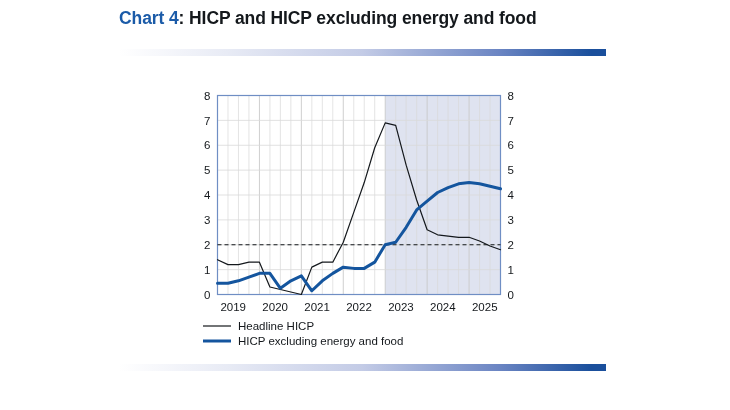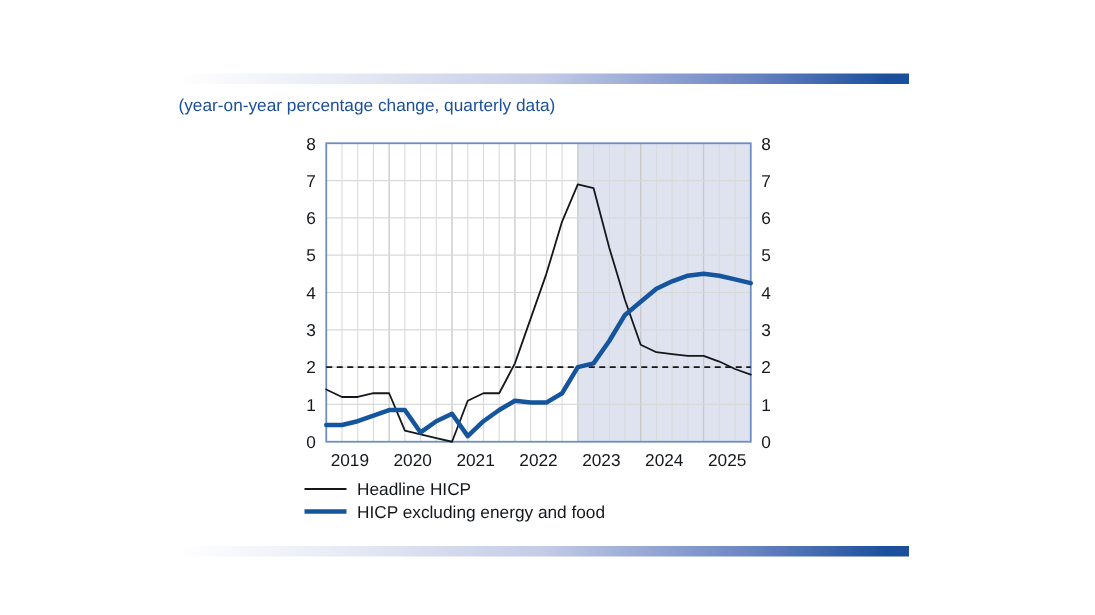--- a/index.html
+++ b/index.html
@@ -94,24 +94,26 @@
     font-family: "Liberation Sans", sans-serif;
     font-size: 11.5px;
     fill: #14181c;
   }
 </style>
 </head>
 <body>
 
 <div class="page">
 
+  <div class="title-block">
+    <span class="title-label">Chart 4</span><span class="title-rest">: HICP and HICP excluding energy and food</span>
+  </div>
 
   <div class="rule rule-top"></div>
 
-  <div class="subtitle">(year-on-year percentage change, quarterly data)</div>
 
   <div class="chart-wrap">
     <svg class="chart" width="730" height="410" viewBox="0 0 730 410">
       <g id="chart-root">
           <rect x="385.2037037037037" y="95.5" width="115.2962962962963" height="199" fill="#dfe3f0"></rect>
           <line x1="227.98148148148147" y1="95.5" x2="227.98148148148147" y2="294.5" stroke="#d9d9d9" stroke-width="0.7"></line>
           <line x1="238.46296296296296" y1="95.5" x2="238.46296296296296" y2="294.5" stroke="#d9d9d9" stroke-width="0.7"></line>
           <line x1="248.94444444444446" y1="95.5" x2="248.94444444444446" y2="294.5" stroke="#d9d9d9" stroke-width="0.7"></line>
           <line x1="259.4259259259259" y1="95.5" x2="259.4259259259259" y2="294.5" stroke="#c9c9c9" stroke-width="0.9"></line>
           <line x1="269.9074074074074" y1="95.5" x2="269.9074074074074" y2="294.5" stroke="#d9d9d9" stroke-width="0.7"></line>

